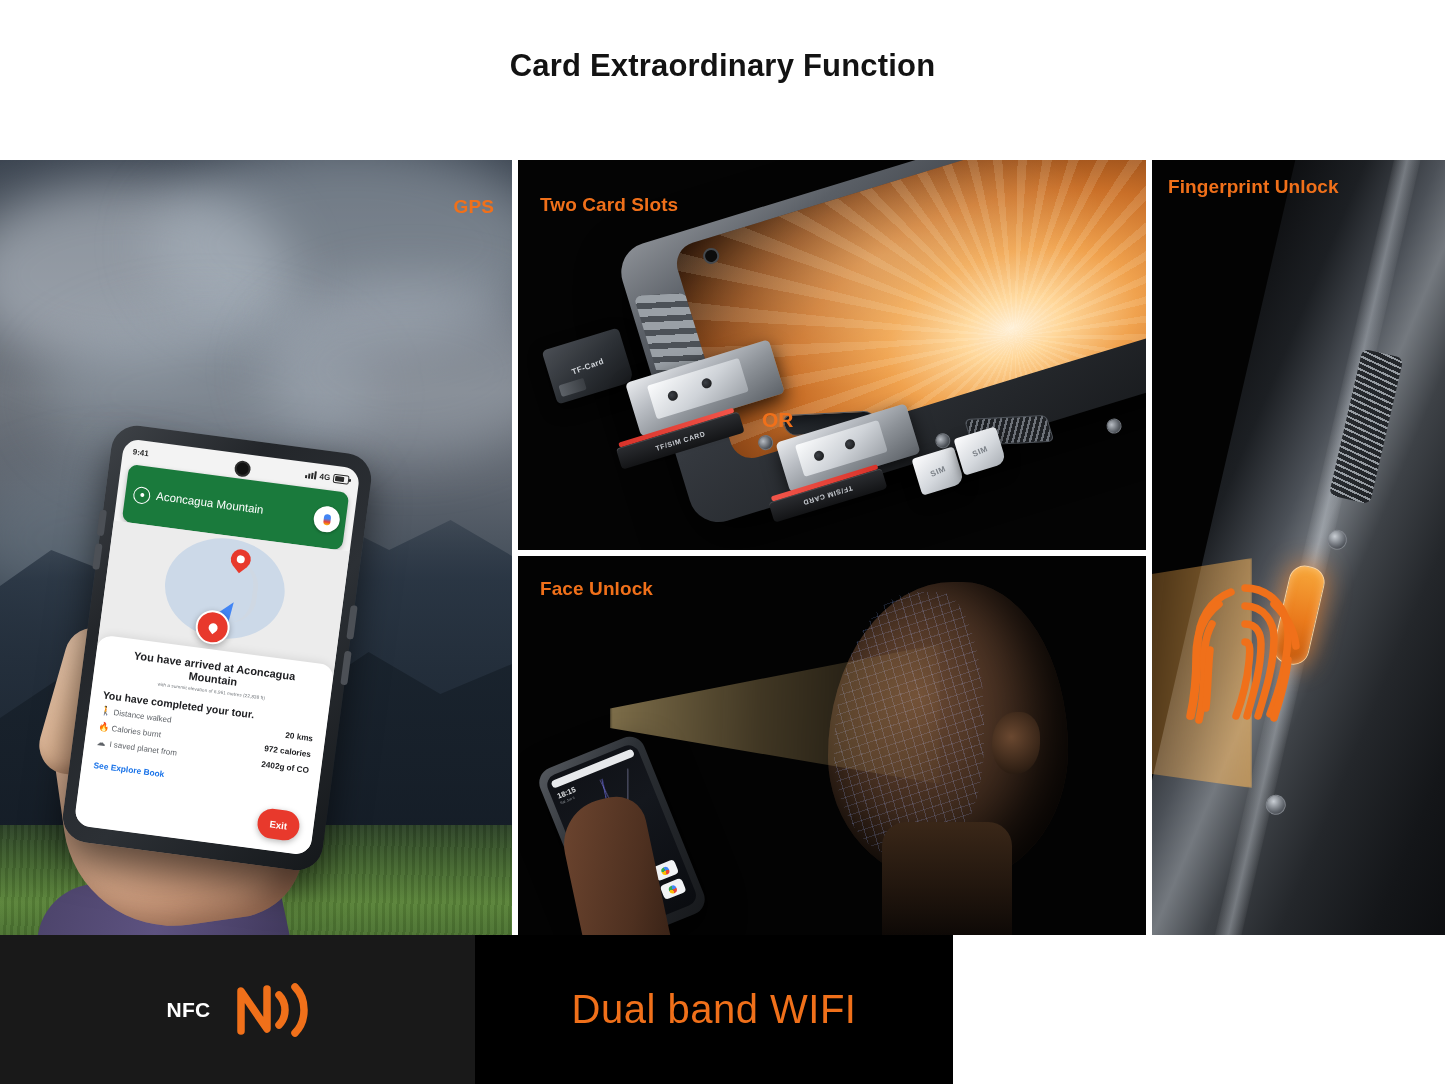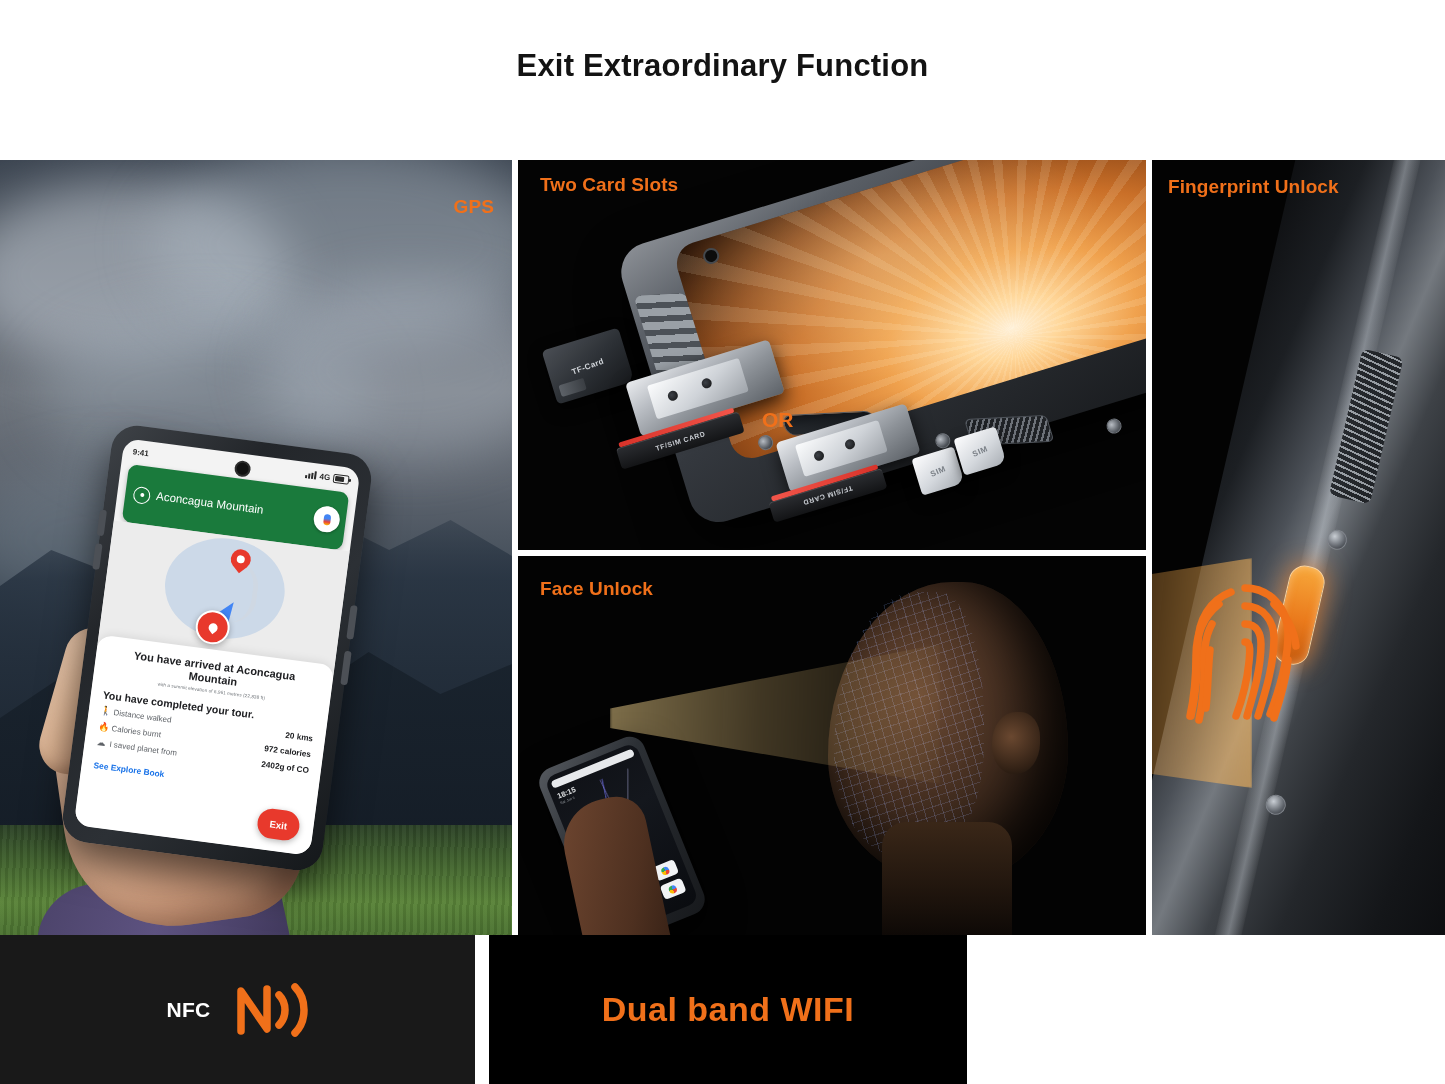--- a/index.html
+++ b/index.html
@@ -550,39 +550,38 @@
     position: absolute; left: 18px; top: 404px;
     width: 150px; height: 186px;
     z-index: 6;
   }
 
   
   .bottombar {
     position: absolute; left: 0; top: 935px;
     width: 1445px; height: 149px;
     display: flex;
-    gap: 14px;
   }
   .bb-seg {
     display: flex; align-items: center; justify-content: center;
     gap: 22px;
   }
   #bb-nfc  { width: 475px; background: #191919; }
   #bb-bt   { width: 492px; background: #0e0e0e; }
   #bb-wifi { width: 478px; background: #000000; }
   .bb-label { color: #ffffff; font-size: 21px; font-weight: 700; letter-spacing: .3px; }
-  .bb-label.accent { color: #f0701a; font-size: 34px; font-weight: 700; letter-spacing: .5px; }
+  .bb-label.accent { color: #f0701a; font-size: 40px; font-weight: 400; letter-spacing: .5px; }
 
   svg { display: block; }
 </style>
 </head>
 <body>
 
 <div class="header">
-  <h1>Exit Extraordinary Function</h1>
+  <h1>Card Extraordinary Function</h1>
 </div>
 
 <div class="stage">
 
   <div class="panel" id="gps-panel">
     <div class="cloud c1"></div>
     <div class="cloud c2"></div>
     <div class="cloud c3"></div>
     <div class="cloud c4"></div>
     <div class="cloud c5"></div>
@@ -710,21 +709,21 @@
       </div>
     </div>
 
     <div class="sim-chip" id="sim-1">
       <span>SIM</span>
     </div>
     <div class="sim-chip" id="sim-2">
       <span>SIM</span>
     </div>
 
-    <div class="panel-label" style="left:22px; top:14px;">Two Card Slots</div>
+    <div class="panel-label" style="left:22px; top:34px;">Two Card Slots</div>
   </div>
 
   <div class="panel" id="face-panel">
     <div class="face-head">
       <div class="head-shape"></div>
       <div class="head-mesh"></div>
       <div class="head-ear"></div>
       <div class="head-neck"></div>
     </div>
 

